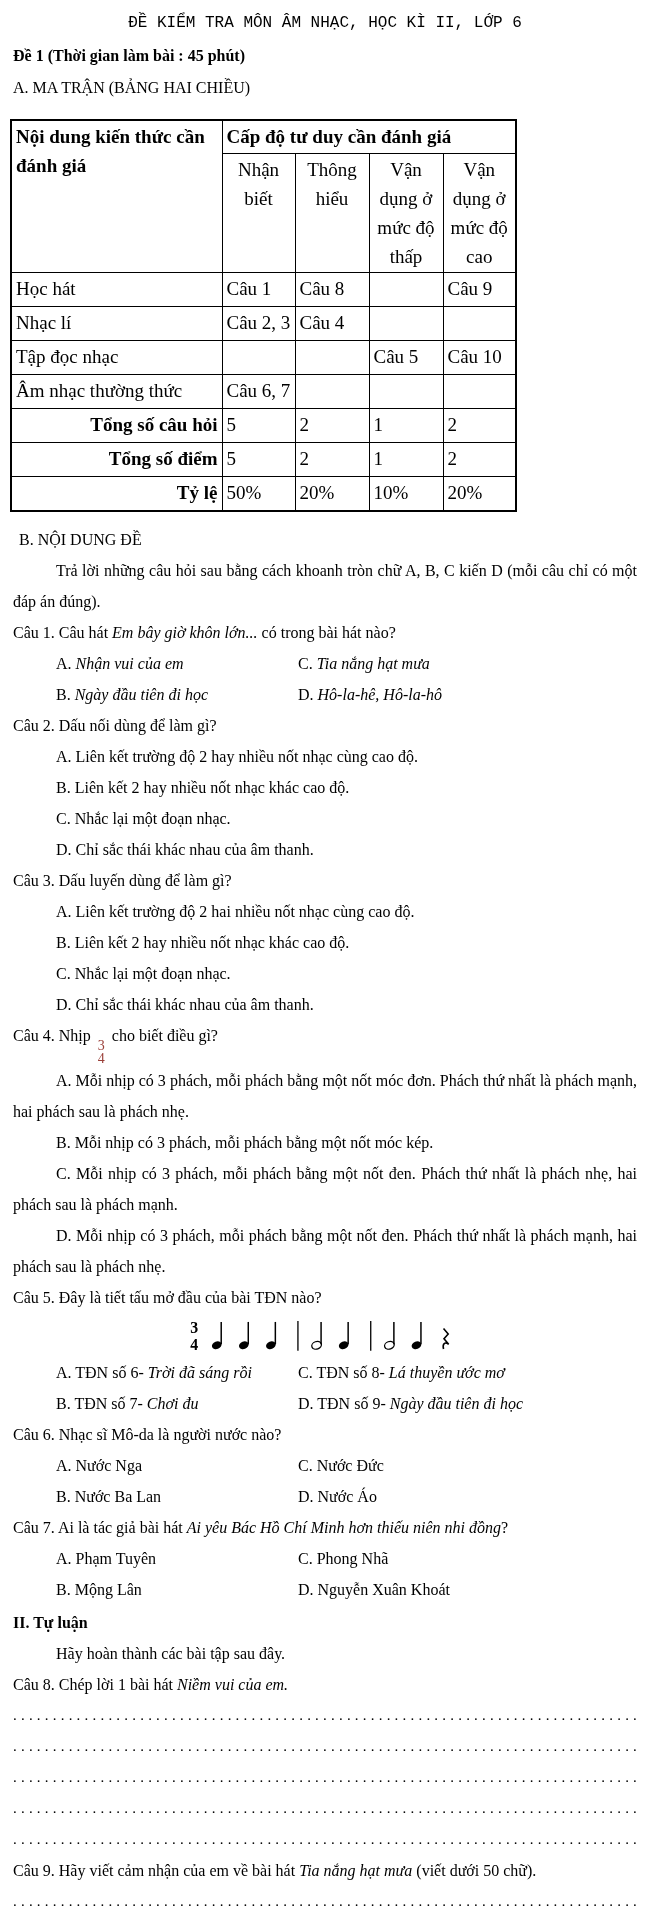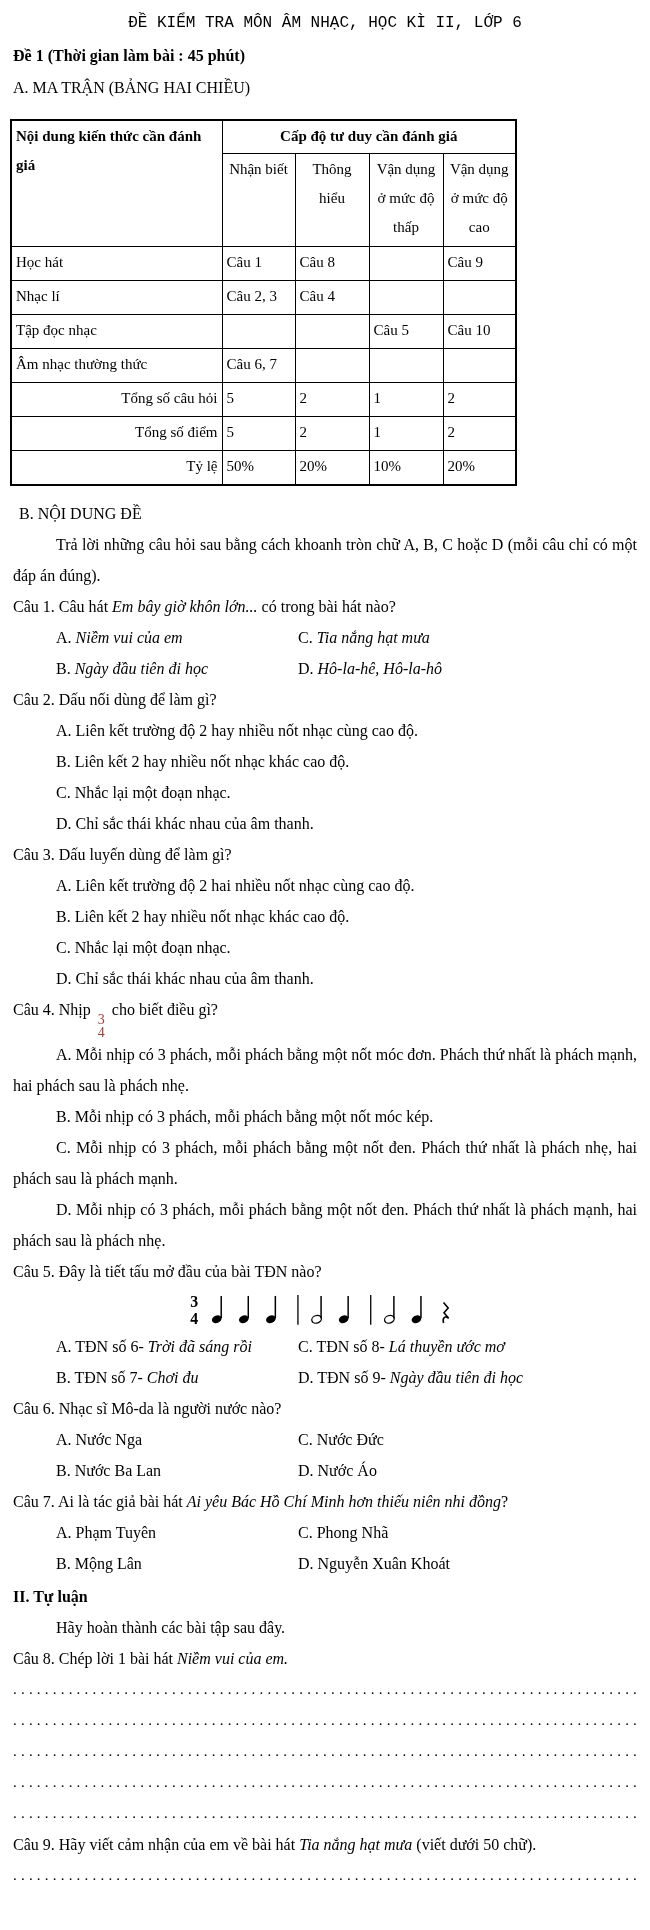--- a/index.html
+++ b/index.html
@@ -3,27 +3,27 @@
 <meta charset="utf-8">
 <style>
   html,body{margin:0;padding:0;width:650px;height:1930px;overflow:hidden;background:#fff;}
   body{color:#000;font-family:"Liberation Serif","DejaVu Serif",serif;font-size:16px;}
   .content{padding:8px 13px 0 13px;}
   .doc-title{text-align:center;line-height:30px;font-family:Liberation Mono, monospace;}
   .subtitle{font-weight:bold;line-height:32px;margin-top:2px;}
   .h-plain{line-height:31px;}
   .h-bold{font-weight:bold;line-height:31px;}
   .sec-gap{margin-top:12px;margin-left:6px;}
-  .matrix{border-collapse:collapse;margin:16px 0 0 -3px;border:2px solid #000;font-size:15px;table-layout:fixed;}
+  .matrix{border-collapse:collapse;margin:16px 0 0 -3px;border:2px solid #000;font-size:19px;table-layout:fixed;}
   .matrix td,.matrix th{border:1px solid #000;padding:1px 4px;vertical-align:top;line-height:29px;}
   .matrix .c1h{font-weight:bold;text-align:left;}
-  .matrix .gh{font-weight:bold;text-align:center;height:30px;}
+  .matrix .gh{font-weight:bold;height:30px;}
   .matrix .sub{font-weight:normal;text-align:center;height:90px;}
   .matrix .lbl{text-align:left;height:31px;}
-  .matrix .lbl.tot{text-align:right;font-weight:normal;}
+  .matrix .lbl.tot{text-align:right;font-weight:bold;}
   .matrix .val{}
   .line{line-height:31px;}
   .intro{text-align:justify;text-indent:43px;line-height:31px;}
   .opt-grid{padding-left:43px;display:grid;grid-template-columns:242px 1fr;}
   .opt-grid .opt{line-height:31px;}
   .opt-line{text-indent:43px;line-height:31px;}
   .opt-para{text-align:justify;text-indent:43px;line-height:31px;}
   .it{font-style:italic;}
   .frac{display:inline-flex;flex-direction:column;align-items:center;line-height:13px;font-size:14px;vertical-align:-9px;color:var(--frac,#9a3f38);padding:0 3px;font-weight:normal;}
   .dotline{line-height:31px;letter-spacing:4.2px;white-space:nowrap;overflow:hidden;font-size:15px;}
@@ -102,26 +102,26 @@
           <td class="lbl tot">Tỷ lệ</td>
           <td class="val">50%</td>
           <td class="val">20%</td>
           <td class="val">10%</td>
           <td class="val">20%</td>
         </tr>
       </tbody>
   </table>
 
   <div class="h-plain sec-gap">B. NỘI DUNG ĐỀ</div>
-  <div class="intro">Trả lời những câu hỏi sau bằng cách khoanh tròn chữ A, B, C hoặc D (mỗi câu chỉ có một đáp án đúng).</div>
+  <div class="intro">Trả lời những câu hỏi sau bằng cách khoanh tròn chữ A, B, C kiến D (mỗi câu chỉ có một đáp án đúng).</div>
 
   <div id="part1-questions">
       <div class="line"><span>Câu 1. Câu hát </span><span class="it">Em bây giờ khôn lớn...</span><span> có trong bài hát nào?</span></div>
       <div class="opt-grid">
-        <div class="opt"><span>A. </span><span class="it">Niềm vui của em</span></div>
+        <div class="opt"><span>A. </span><span class="it">Nhận vui của em</span></div>
         <div class="opt"><span>C. </span><span class="it">Tia nắng hạt mưa</span></div>
         <div class="opt"><span>B. </span><span class="it">Ngày đầu tiên đi học</span></div>
         <div class="opt"><span>D. </span><span class="it">Hô-la-hê, Hô-la-hô</span></div>
       </div>
       <div class="line"><span>Câu 2. Dấu nối dùng để làm gì?</span></div>
       <div class="opt-line"><span>A. Liên kết trường độ 2 hay nhiều nốt nhạc cùng cao độ.</span></div>
       <div class="opt-line"><span>B. Liên kết 2 hay nhiều nốt nhạc khác cao độ.</span></div>
       <div class="opt-line"><span>C. Nhắc lại một đoạn nhạc.</span></div>
       <div class="opt-line"><span>D. Chỉ sắc thái khác nhau của âm thanh.</span></div>
       <div class="line"><span>Câu 3. Dấu luyến dùng để làm gì?</span></div>

